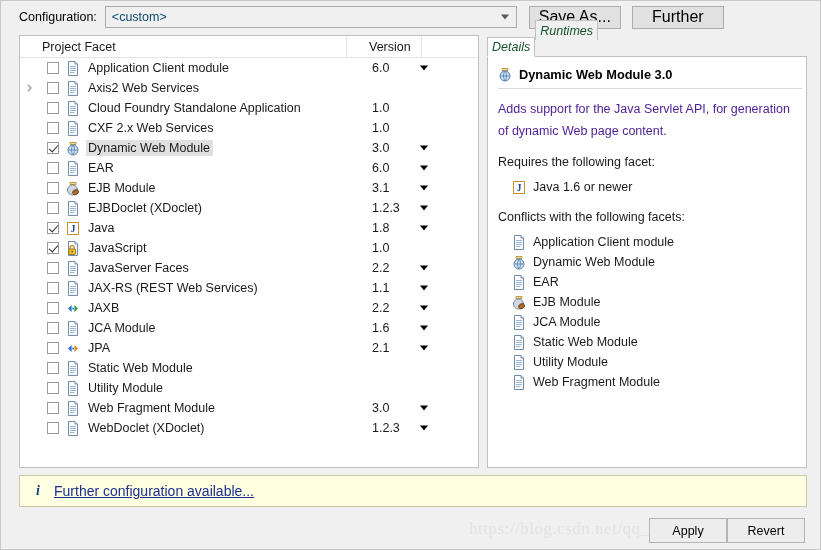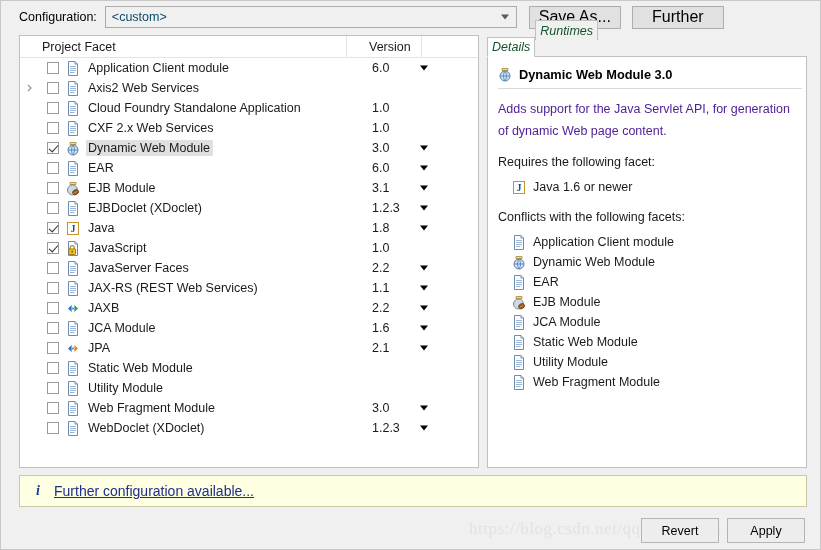--- a/index.html
+++ b/index.html
@@ -790,17 +790,17 @@
     </div>
   </div>
 
   <div class="infobar">
     <span class="info-i">i</span>
     <span class="info-link">Further configuration available...</span>
   </div>
 
   <div class="watermark">https://blog.csdn.net/qq_38400944</div>
   <div class="bottom-btns">
+    <div class="btn-bottom apply">Apply</div>
     <div class="btn-bottom">Revert</div>
-    <div class="btn-bottom apply">Apply</div>
   </div>
 
 </div>
 
 </body></html>

